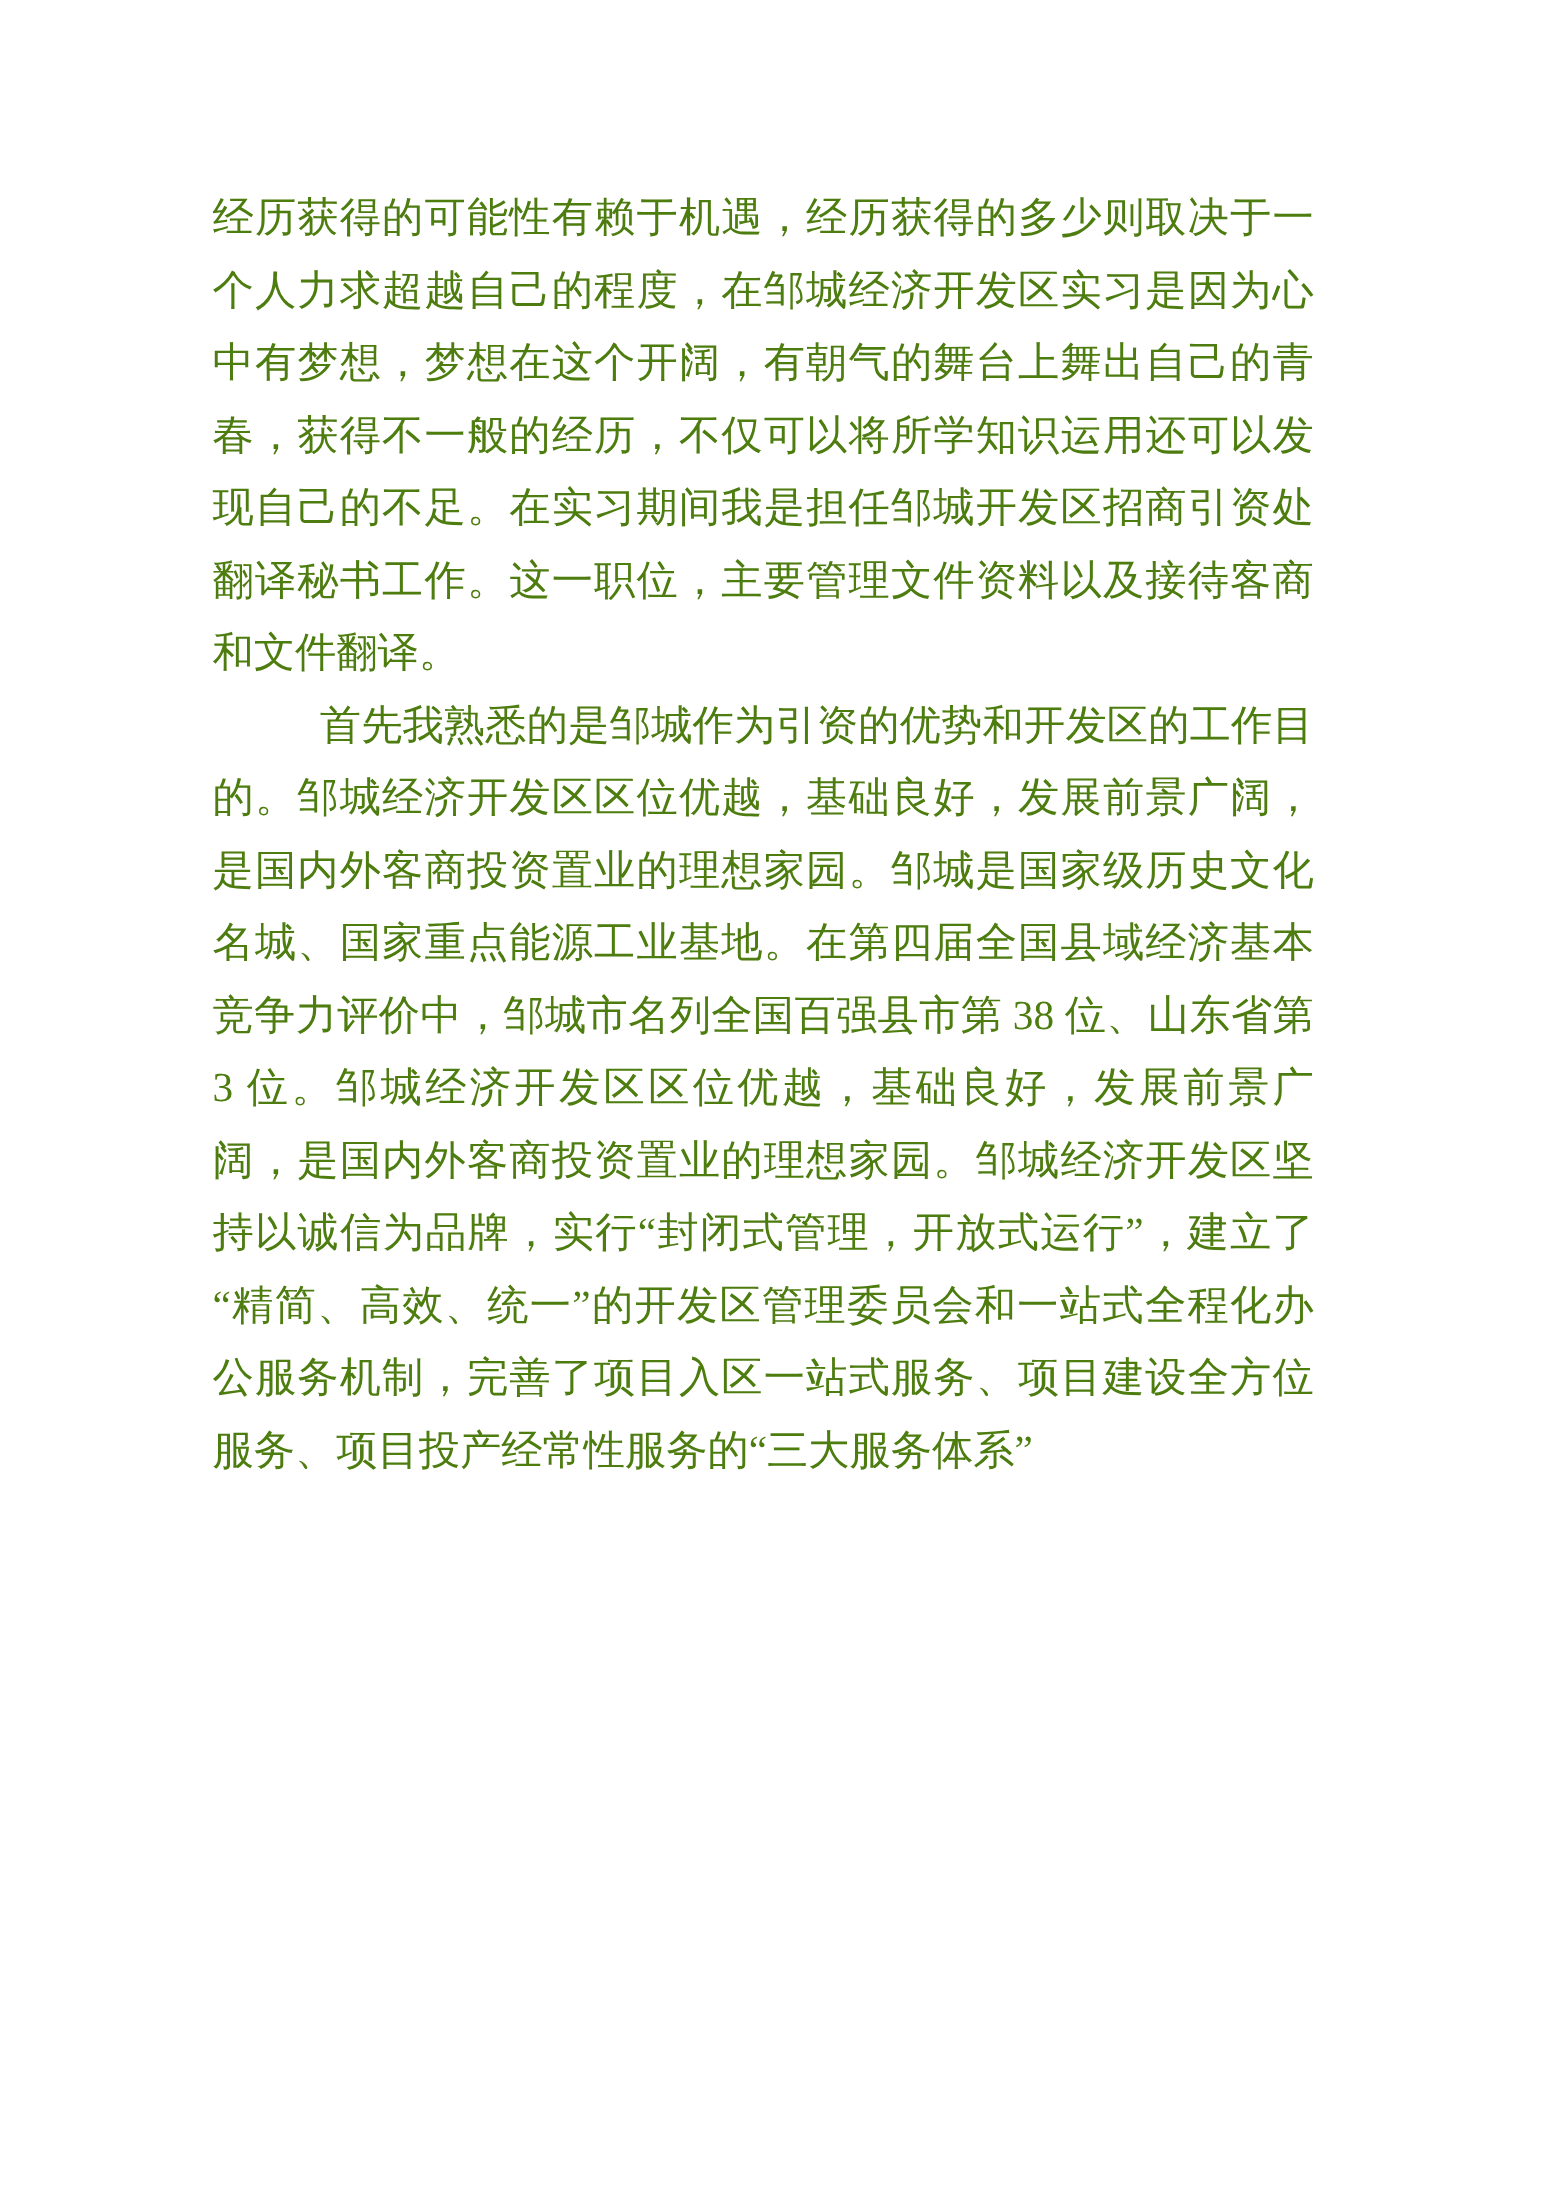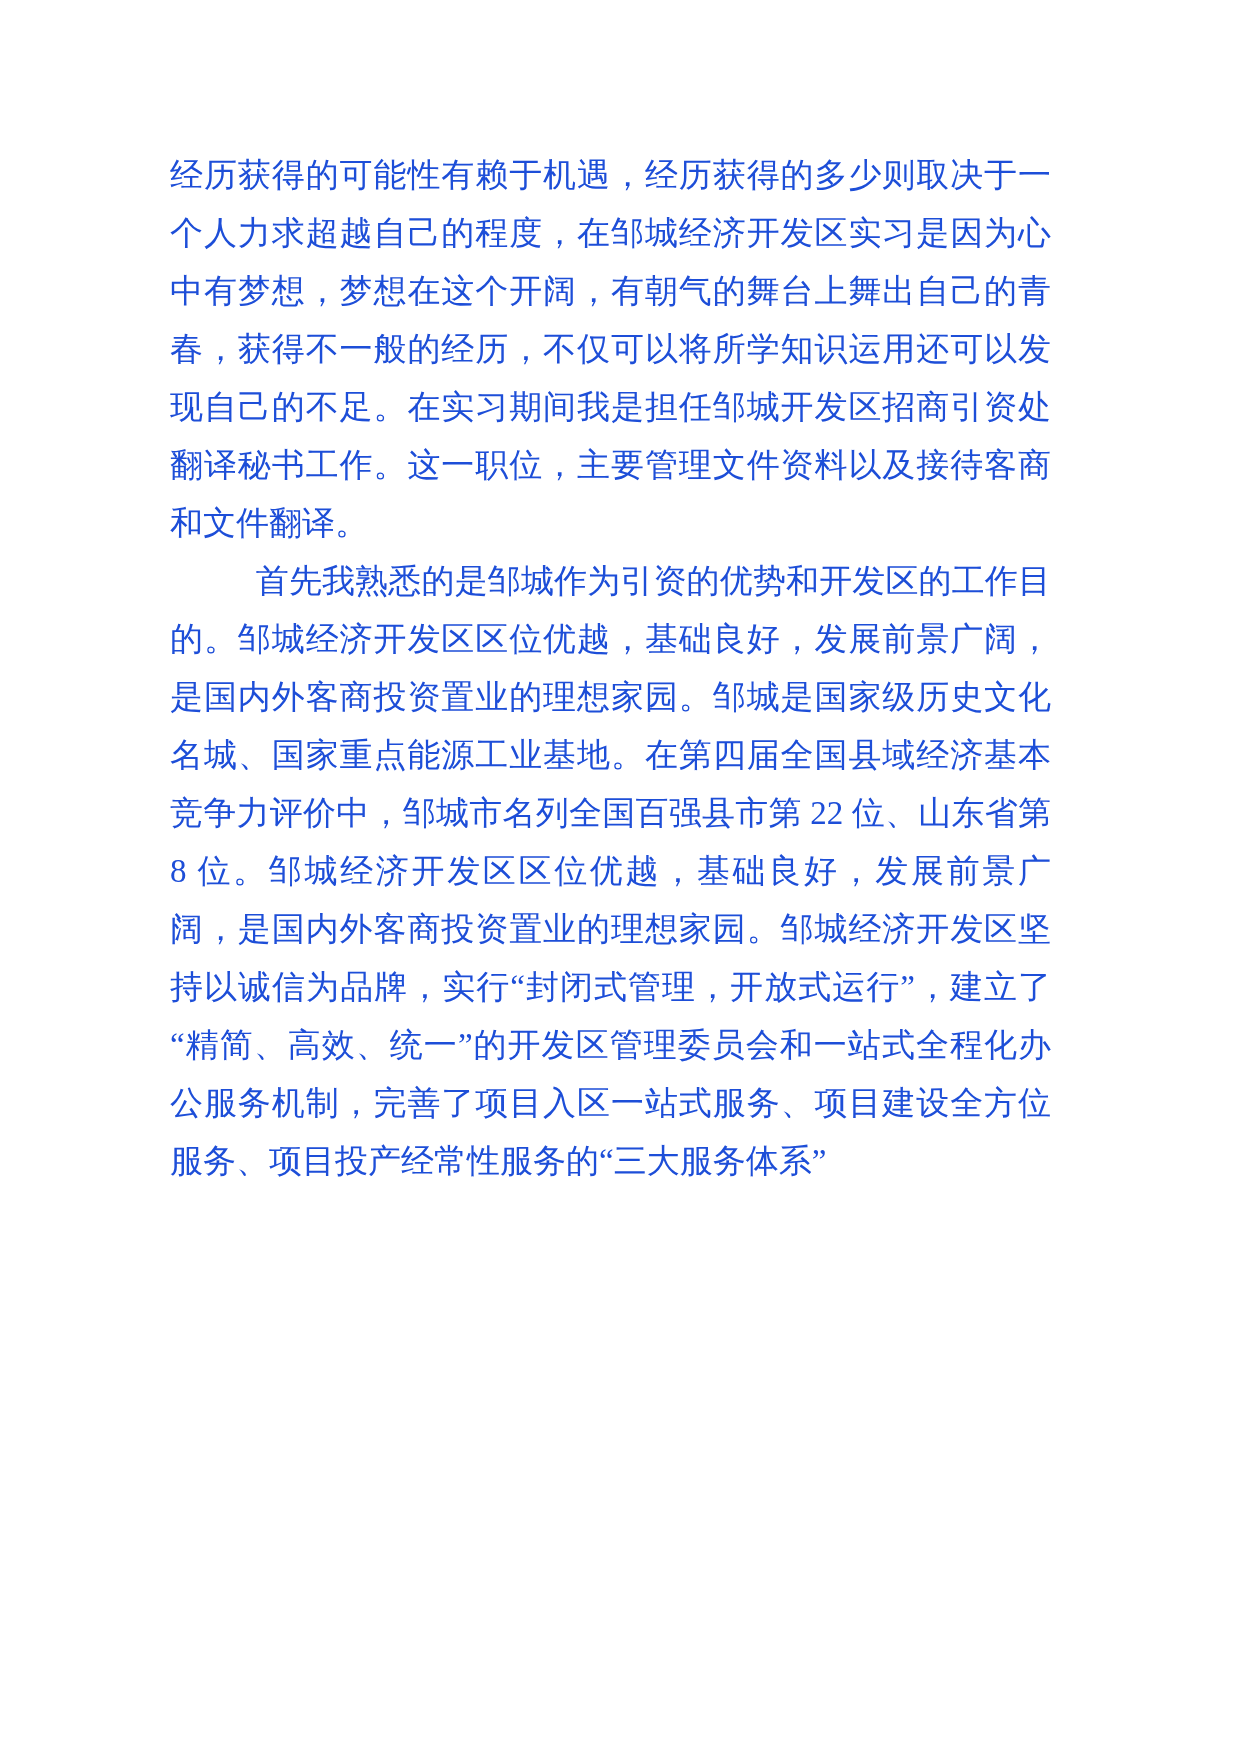--- a/index.html
+++ b/index.html
@@ -11,21 +11,21 @@
     position: relative;
     width: 1241px;
     height: 1754px;
     background: #ffffff;
     overflow: hidden;
     box-sizing: border-box;
     padding: 146px 190px 0 170px; 
   }
   .doc-body {
     width: 881px;
-    color: #1d4ed8;
+    color: #4d7c0f;
     font-family: "Liberation Serif", "DejaVu Serif", serif;
     font-size: 33px;
     line-height: 58px;
     text-align: justify;
     text-justify: inter-character;
     word-break: break-all;
     overflow-wrap: break-word;
   }
   .doc-body p {
     margin: 0;
@@ -35,15 +35,15 @@
   .doc-body p.indent {
     text-indent: 2.6em;
   }
 </style>
 </head>
 <body>
 
 <div class="page">
   <div class="doc-body">
     <p>经历获得的可能性有赖于机遇，经历获得的多少则取决于一个人力求超越自己的程度，在邹城经济开发区实习是因为心中有梦想，梦想在这个开阔，有朝气的舞台上舞出自己的青春，获得不一般的经历，不仅可以将所学知识运用还可以发现自己的不足。在实习期间我是担任邹城开发区招商引资处翻译秘书工作。这一职位，主要管理文件资料以及接待客商和文件翻译。</p>
-    <p class="indent">首先我熟悉的是邹城作为引资的优势和开发区的工作目的。邹城经济开发区区位优越，基础良好，发展前景广阔，是国内外客商投资置业的理想家园。邹城是国家级历史文化名城、国家重点能源工业基地。在第四届全国县域经济基本竞争力评价中，邹城市名列全国百强县市第 22 位、山东省第 8 位。邹城经济开发区区位优越，基础良好，发展前景广阔，是国内外客商投资置业的理想家园。邹城经济开发区坚持以诚信为品牌，实行“封闭式管理，开放式运行”，建立了“精简、高效、统一”的开发区管理委员会和一站式全程化办公服务机制，完善了项目入区一站式服务、项目建设全方位服务、项目投产经常性服务的“三大服务体系”</p>
+    <p class="indent">首先我熟悉的是邹城作为引资的优势和开发区的工作目的。邹城经济开发区区位优越，基础良好，发展前景广阔，是国内外客商投资置业的理想家园。邹城是国家级历史文化名城、国家重点能源工业基地。在第四届全国县域经济基本竞争力评价中，邹城市名列全国百强县市第 38 位、山东省第 3 位。邹城经济开发区区位优越，基础良好，发展前景广阔，是国内外客商投资置业的理想家园。邹城经济开发区坚持以诚信为品牌，实行“封闭式管理，开放式运行”，建立了“精简、高效、统一”的开发区管理委员会和一站式全程化办公服务机制，完善了项目入区一站式服务、项目建设全方位服务、项目投产经常性服务的“三大服务体系”</p>
   </div>
 </div>
 
 </body></html>

